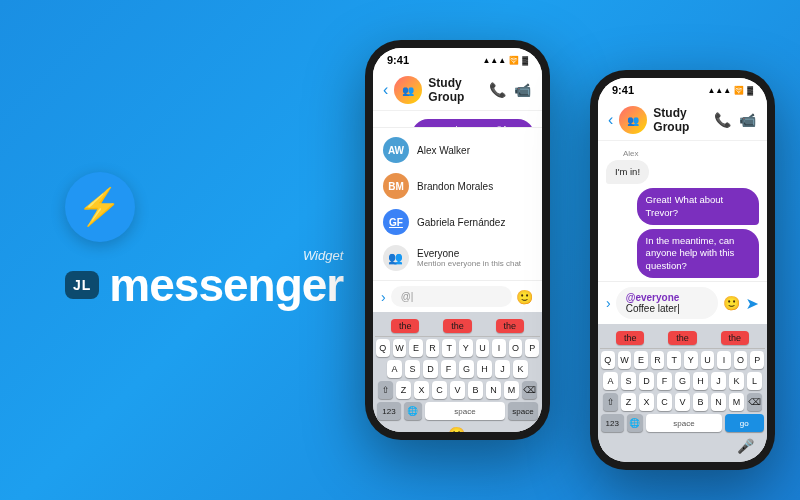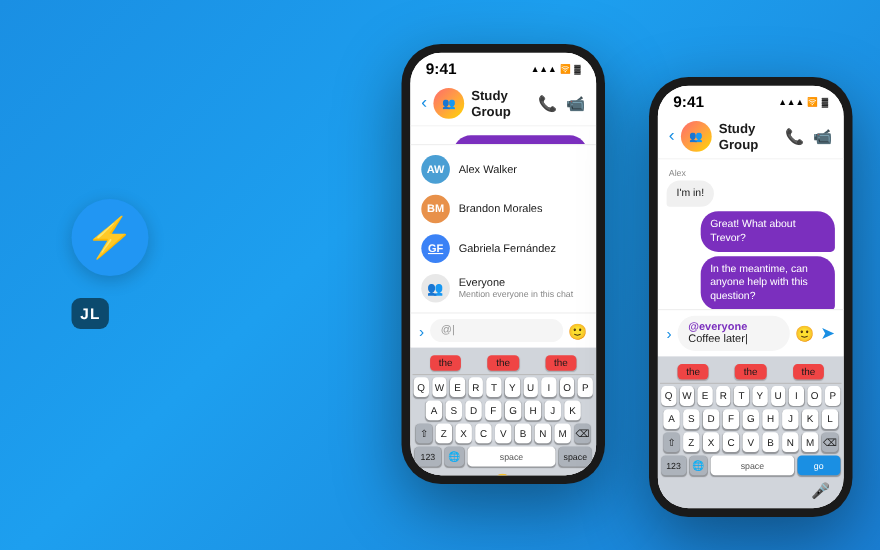--- a/index.html
+++ b/index.html
@@ -129,21 +129,21 @@
     .status-bar {
       display: flex;
       justify-content: space-between;
       align-items: center;
       padding: 6px 14px 4px;
       font-size: 9px;
       font-weight: 600;
       background: white;
     }
 
-    .status-time { font-size: 14px; font-weight: 700; }
+    .status-time { font-size: 11px; font-weight: 700; }
     .status-icons { display: flex; gap: 3px; align-items: center; font-size: 8px; }
 
     
     .chat-header {
       display: flex;
       align-items: center;
       padding: 6px 10px;
       border-bottom: 1px solid #f0f0f0;
       gap: 6px;
       background: white;
@@ -217,21 +217,21 @@
       background: #f0f0f0;
       color: #1a1a1a;
       align-self: flex-start;
       border-bottom-left-radius: 4px;
     }
 
     .msg-sender-name {
       font-size: 8px;
       color: #888;
       margin-bottom: 2px;
-      margin-left: 2px;
+      margin-left: 17px;
     }
 
     
     .mention-list {
       background: white;
       border-top: 1px solid #eee;
       padding: 4px 0;
     }
 
     .mention-item {
@@ -406,20 +406,24 @@
   </style>
 </head>
 <body>
 
 <div class="branding">
   <div class="messenger-icon-circle">
     <span class="messenger-bolt">⚡</span>
   </div>
   <div class="brand-row">
     <div class="jl-logo">JL</div>
+    <div class="brand-name-container">
+      <span class="widget-label">Widget</span>
+      <div class="brand-name">messenger</div>
+    </div>
   </div>
 </div>
 
 <div class="phones-container">
 
   <div class="phone phone-left">
     <div class="phone-screen">
 
       <div class="status-bar">
         <span class="status-time">9:41</span>

